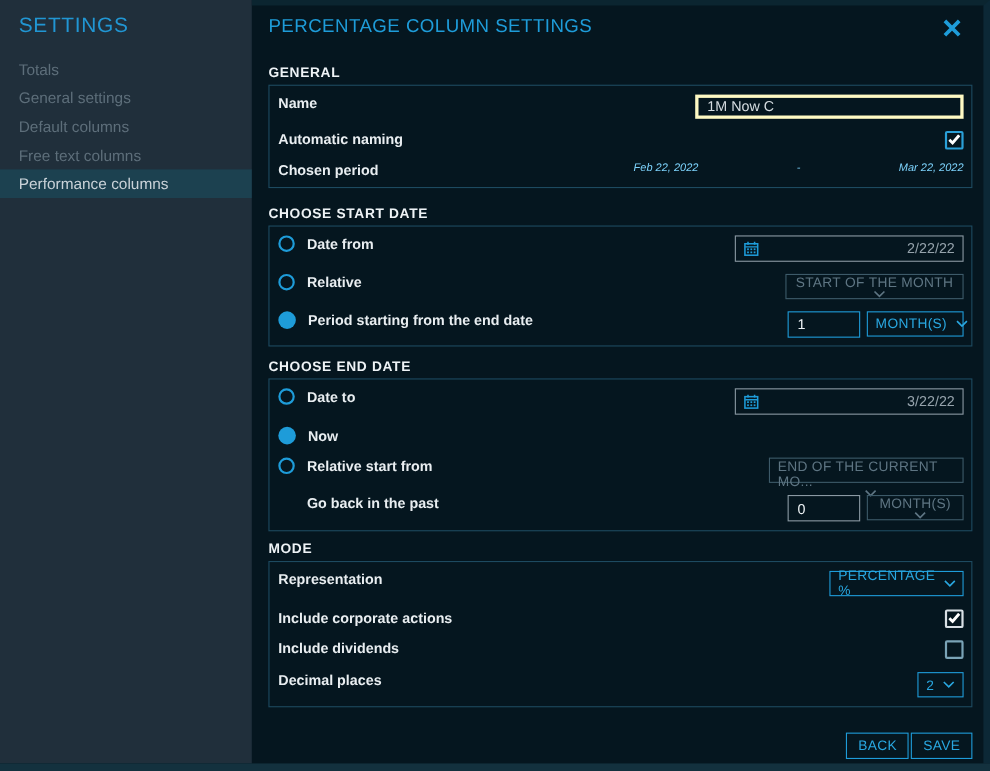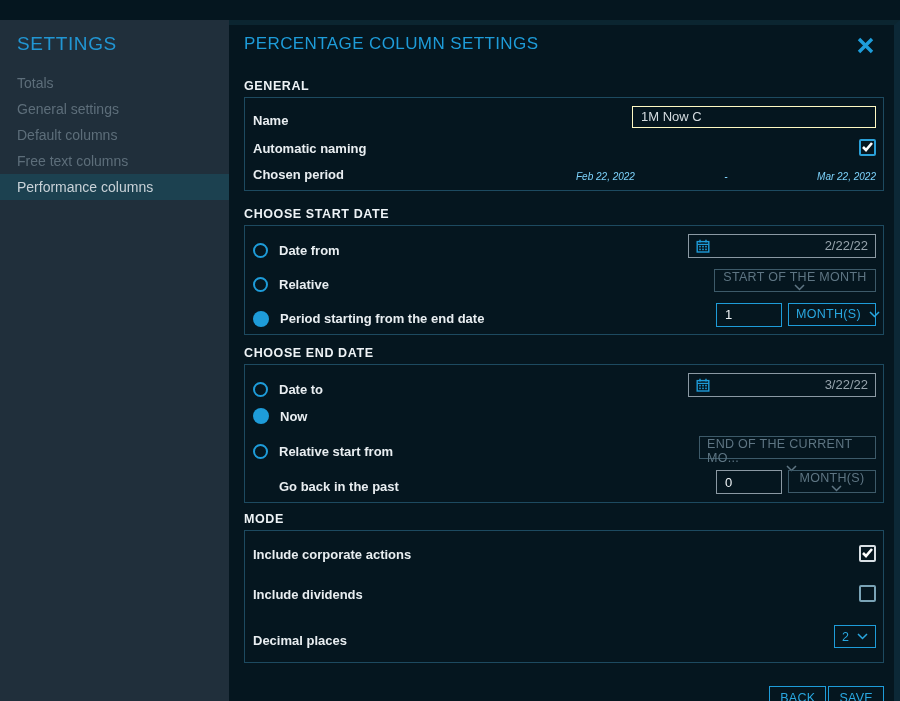--- a/index.html
+++ b/index.html
@@ -3,21 +3,21 @@
 <meta charset="utf-8">
 <style>
   * { margin:0; padding:0; box-sizing:border-box; }
   html,body { width:900px; height:701px; }
   body {
     font-family:"Liberation Sans", sans-serif;
     background:#05161f;
     position:relative;
     overflow:hidden;
   }
-  .app { position:absolute; inset:0;margin-top:20px; }
+  .app { position:absolute; inset:0; }
 
   
   .bottom-strip { position:absolute; left:0; top:694px; width:900px; height:7px; background:#13313e; }
 
   
   .sidebar { position:absolute; left:0; top:0; width:229px; height:694px; background:#202f3b; }
   .sidebar-title { color:#2196d3; font-size:19px; font-weight:400; letter-spacing:0.6px; padding:13px 0 0 17px; }
   .nav { margin-top:15px; }
   .nav-item { height:26px; line-height:26px; padding-left:17px; color:#5d6e7a; font-size:14px; cursor:pointer; }
   .nav-item.selected { background:#1c4150; color:#c9d2d8; }
@@ -38,36 +38,36 @@
   .h-start   { margin:16px 0 4px 0; }
   .h-end     { margin:11px 0 4px 0; }
   .h-mode    { margin:9px 0 4px 0; }
 
   .box { width:640px; border:1px solid #1d4a60; padding:2px 7px 2px 8px; display:flex; flex-direction:column; justify-content:space-around; }
   .box-general { height:94px; }
   .box-start   { height:110px; }
   .box-end     { height:139px; }
   .box-mode    { height:133px; }
 
-  .row { display:flex; align-items:flex-end; justify-content:space-between; }
+  .row { display:flex; align-items:flex-start; justify-content:space-between; }
   .lbl { color:#e9eef1; font-size:13px; font-weight:600; }
   .opt { display:flex; align-items:center; gap:11px; }
   .indent { padding-left:26px; }
 
   
   .radio { width:15px; height:15px; border-radius:50%; border:2px solid #1e9cd9; flex:none; cursor:pointer; }
   .radio.checked { background:#1e9cd9; width:16px; height:16px; border:none; }
 
   .checkbox { width:17px; height:17px; border:2px solid #d9e0e5; border-radius:2px; display:flex; align-items:center; justify-content:center; cursor:pointer; background:transparent; }
   .checkbox.blue { border-color:#2aa0d8; }
   .checkbox.unchecked { border-color:#7aa3b6; }
 
-  .text-input { width:244px; height:22px; background:transparent; border:1px solid #fef9c3; color:#d5dce0; font-size:13px; font-family:inherit; padding:0 8px; }
-
-  .date-input { width:188px; height:24px; border:1px solid #8b99a3; display:flex; align-items:center; padding:0 7px; cursor:pointer; }
+  .text-input { width:244px; height:22px; background:transparent; border:3px solid #fef9c3; color:#d5dce0; font-size:13px; font-family:inherit; padding:0 8px; }
+
+  .date-input { width:208px; height:24px; border:1px solid #8b99a3; display:flex; align-items:center; padding:0 7px; cursor:pointer; }
   .date-value { margin-left:auto; color:#96a3ac; font-size:13px; }
 
   .num-input { height:24px; width:66px; background:transparent; border:1px solid #1e9cd9; color:#eef3f6; font-size:13px; font-family:inherit; padding:0 8px; }
   .num-input.gray { border-color:#8b99a3; }
 
   .dd { height:23px; border:1px solid #1e9cd9; color:#29a7e0; display:flex; align-items:center; justify-content:space-between; padding:0 7px; font-size:12.5px; letter-spacing:0.3px; cursor:pointer; background:transparent; }
   .dd.disabled { border-color:#3d5a69; color:#5e7583;flex-direction:column; }
   .dd-month   { width:162px; }
   .dd-unit    { width:88px; }
   .dd-endmo   { width:177px; }
@@ -263,20 +263,31 @@
                 </svg>
             </span>
           </span>
         </span>
       </div>
     </div>
 
     <div class="section-heading h-mode">MODE</div>
     <div class="box box-mode">
 
+      <div class="row">
+        <span class="lbl">Representation</span>
+        <span class="dd dd-repr">
+          <span>PERCENTAGE %</span>
+          <span class="chev">
+            <svg width="11" height="7" viewBox="0 0 11 7">
+                <polyline points="1,1 5.5,5.5 10,1" fill="none" stroke="currentColor" stroke-width="1.5"></polyline>
+              </svg>
+          </span>
+        </span>
+      </div>
 
       <div class="row">
         <span class="lbl">Include corporate actions</span>
         <span class="checkbox">
           <span style="display:flex;">
             <svg width="11" height="10" viewBox="0 0 11 10">
                 <polyline points="1,5 4,8 10,1" fill="none" stroke="#ffffff" stroke-width="2.6"></polyline>
               </svg>
           </span>
         </span>

